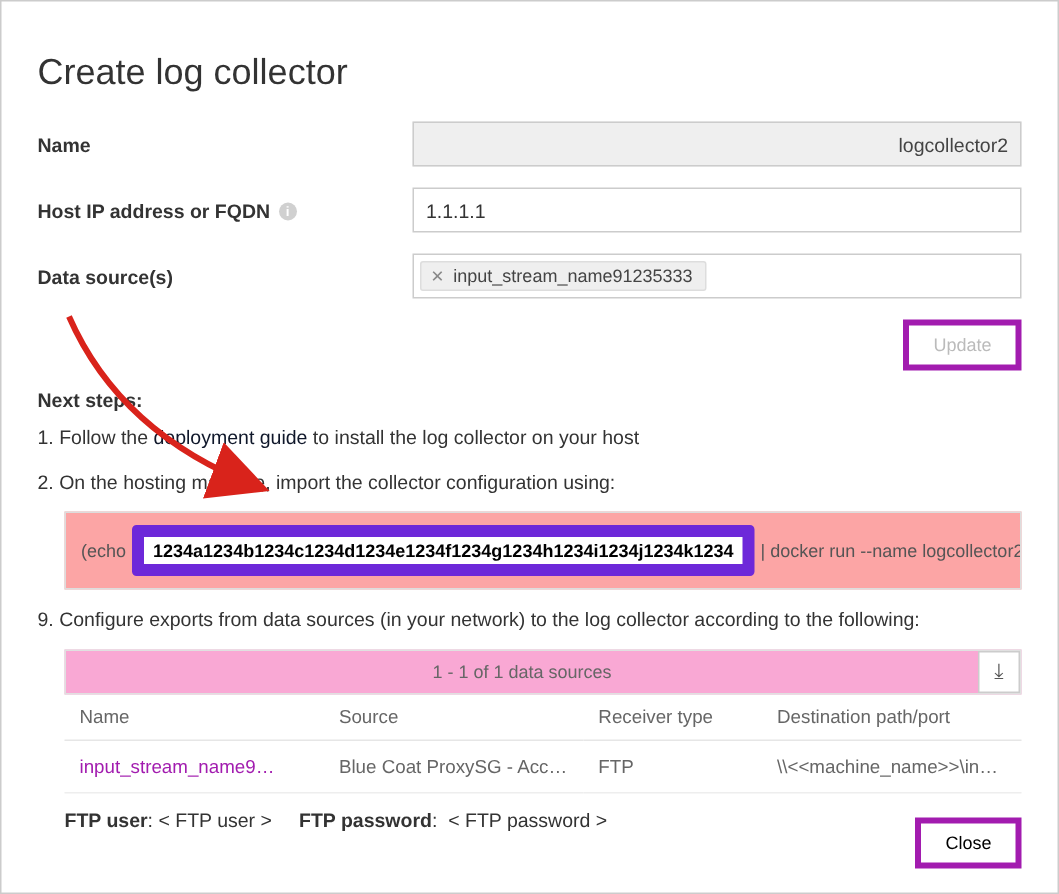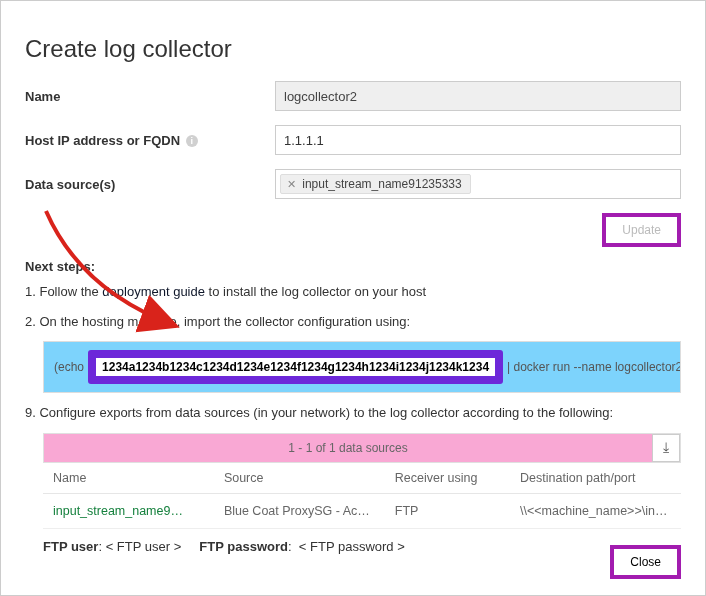--- a/index.html
+++ b/index.html
@@ -53,20 +53,21 @@
     flex: 1;
     height: 30px;
     border: 1px solid #ccc;
     padding: 4px 8px;
     font-size: 13px;
     color: #333;
   }
   .field-input.readonly {
     background: #efefef;
     color: #444;
+    text-align: right;
   }
   .tag-field {
     flex: 1;
     min-height: 30px;
     border: 1px solid #ccc;
     padding: 3px 4px;
     display: flex;
     align-items: center;
   }
   .tag {
@@ -108,21 +109,21 @@
   }
   .step {
     font-size: 13px;
     color: #333;
     margin-bottom: 10px;
     line-height: 1.5;
   }
   .link { color: #0f172a; text-decoration: none; cursor: pointer; }
   .cmd-box {
     border: 1px solid #ddd;
-    background: #7dd3fc;
+    background: #fca5a5;
     padding: 8px 10px;
     font-size: 12px;
     color: #555;
     margin: 4px 0 10px 18px;
     display: flex;
     align-items: center;
     white-space: nowrap;
     overflow: hidden;
   }
   .token-highlight {
@@ -168,21 +169,21 @@
   table.ds th {
     text-align: left;
     font-weight: 400;
     color: #666;
     padding: 8px 10px;
     border-bottom: 1px solid #e6e6e6;
     background: #fff;
   }
   table.ds td {
     padding: 10px 10px;
-    color: #15803d;
+    color: #a21caf;
     border-bottom: 1px solid #eee;
     white-space: nowrap;
     overflow: hidden;
     text-overflow: ellipsis;
     max-width: 140px;
   }
   .creds {
     margin: 10px 0 0 18px;
     font-size: 13px;
   }
@@ -254,21 +255,21 @@
   <div class="table-wrap">
     <div class="table-top">
       <span class="table-top-label">1 - 1 of 1 data sources</span>
       <span class="dl-btn">⤓</span>
     </div>
     <table class="ds">
       <thead>
         <tr>
           <th>Name</th>
           <th>Source</th>
-          <th>Receiver using</th>
+          <th>Receiver type</th>
           <th>Destination path/port</th>
         </tr>
       </thead>
       <tbody>
         <tr>
           <td>input_stream_name9…</td>
           <td style="color:#666">Blue Coat ProxySG - Access l…</td>
           <td style="color:#666">FTP</td>
           <td style="color:#666">\\&lt;&lt;machine_name&gt;&gt;\input_stre…</td>
         </tr>

